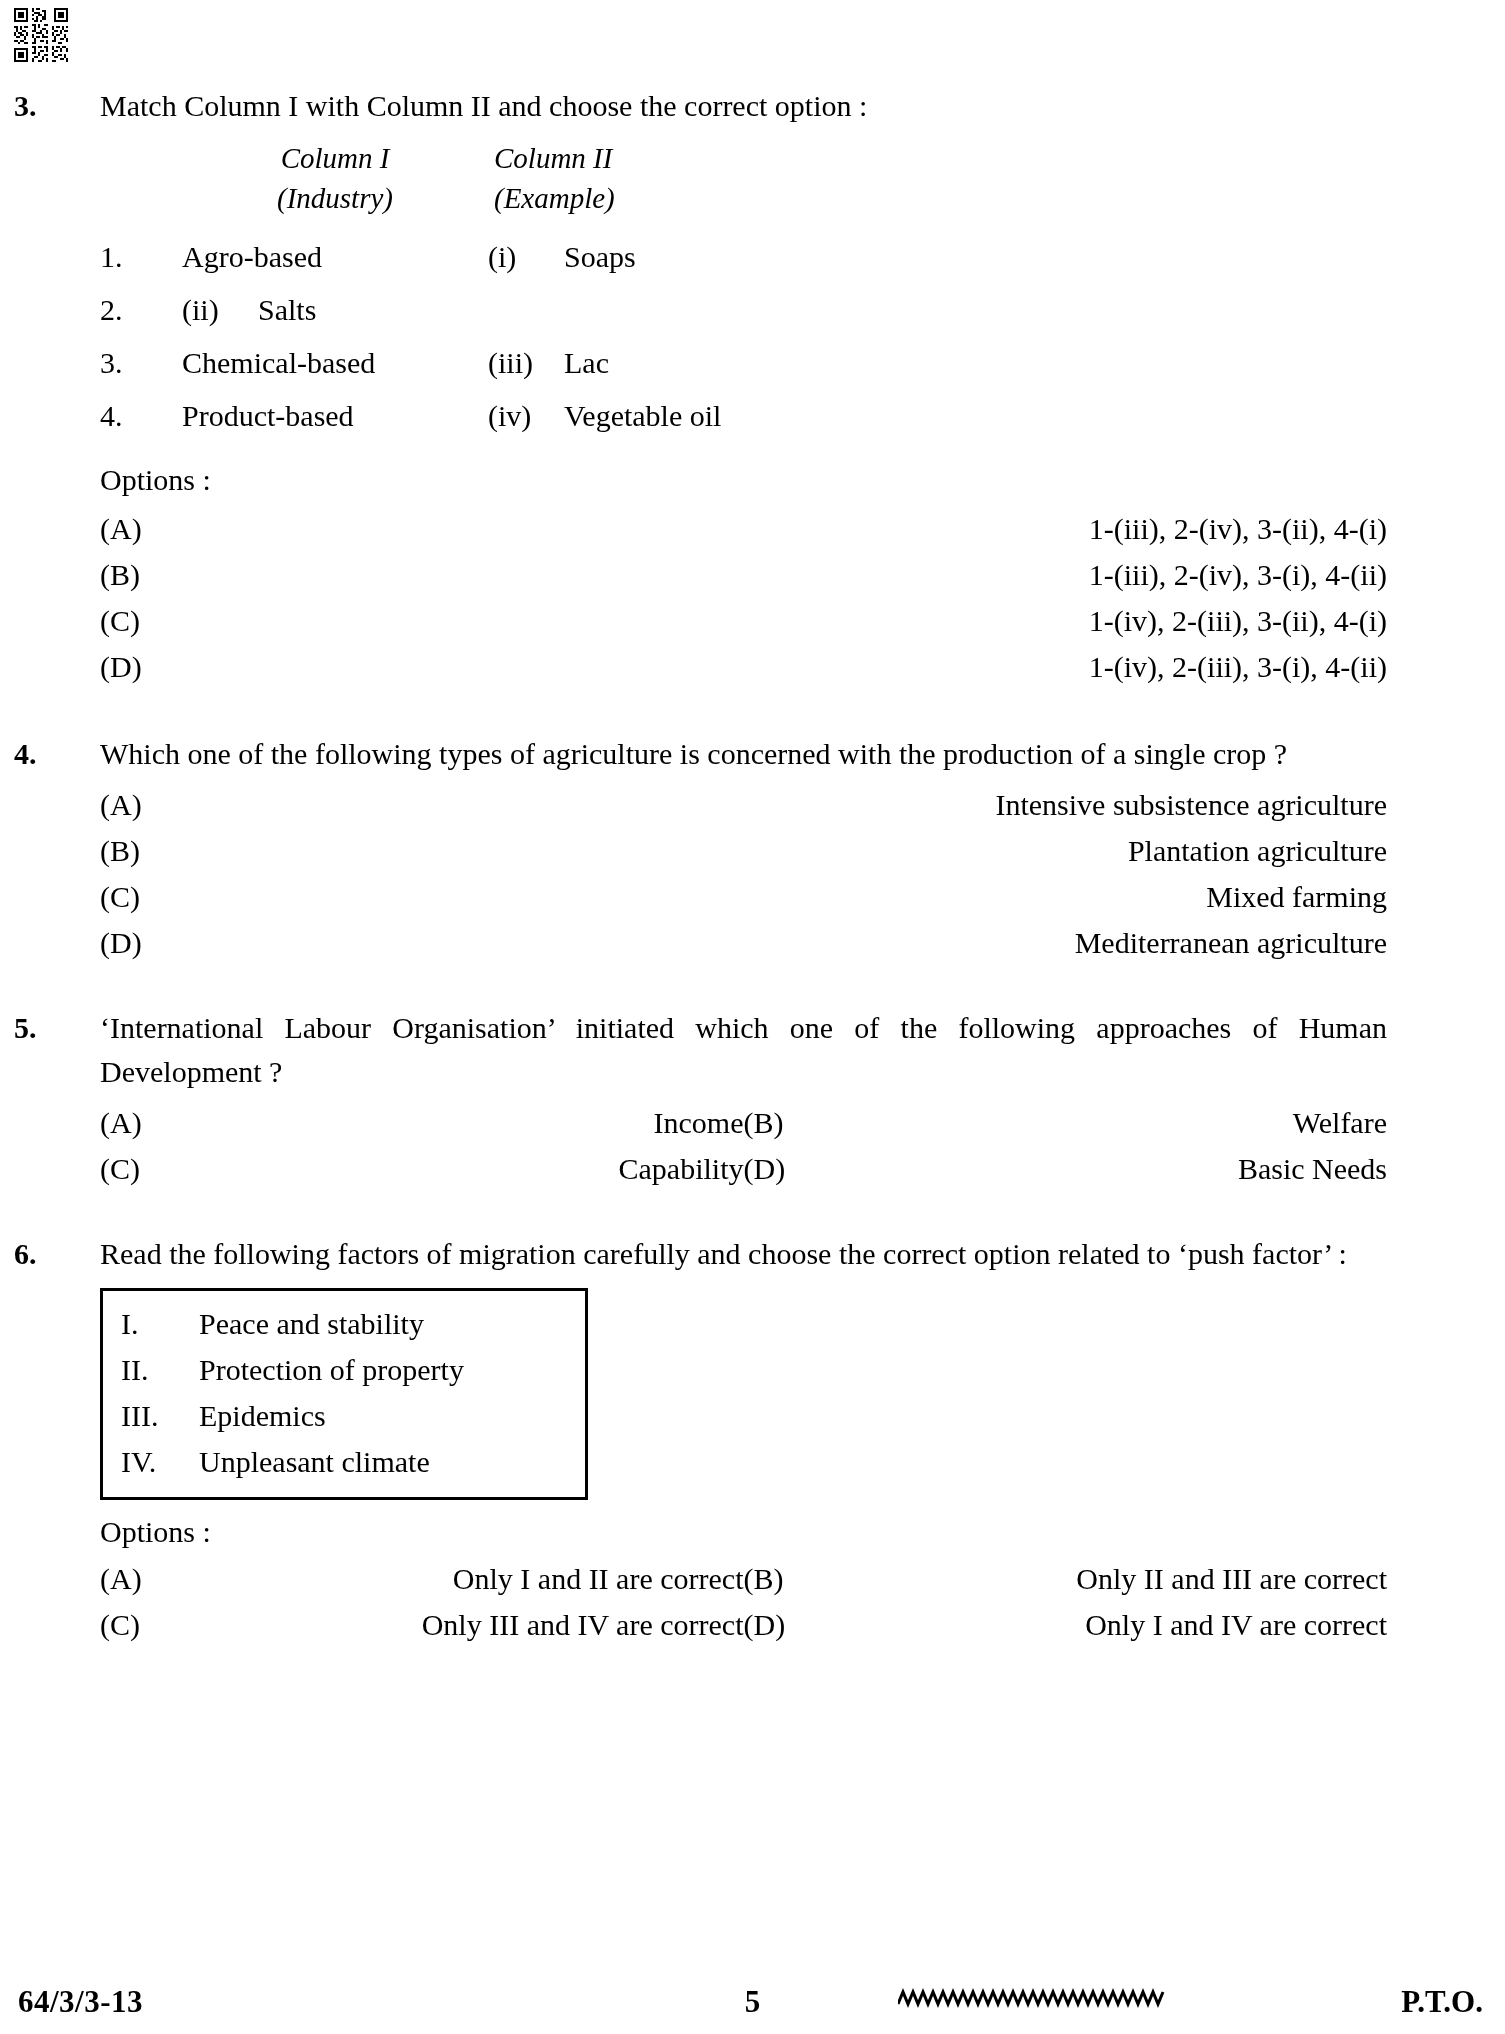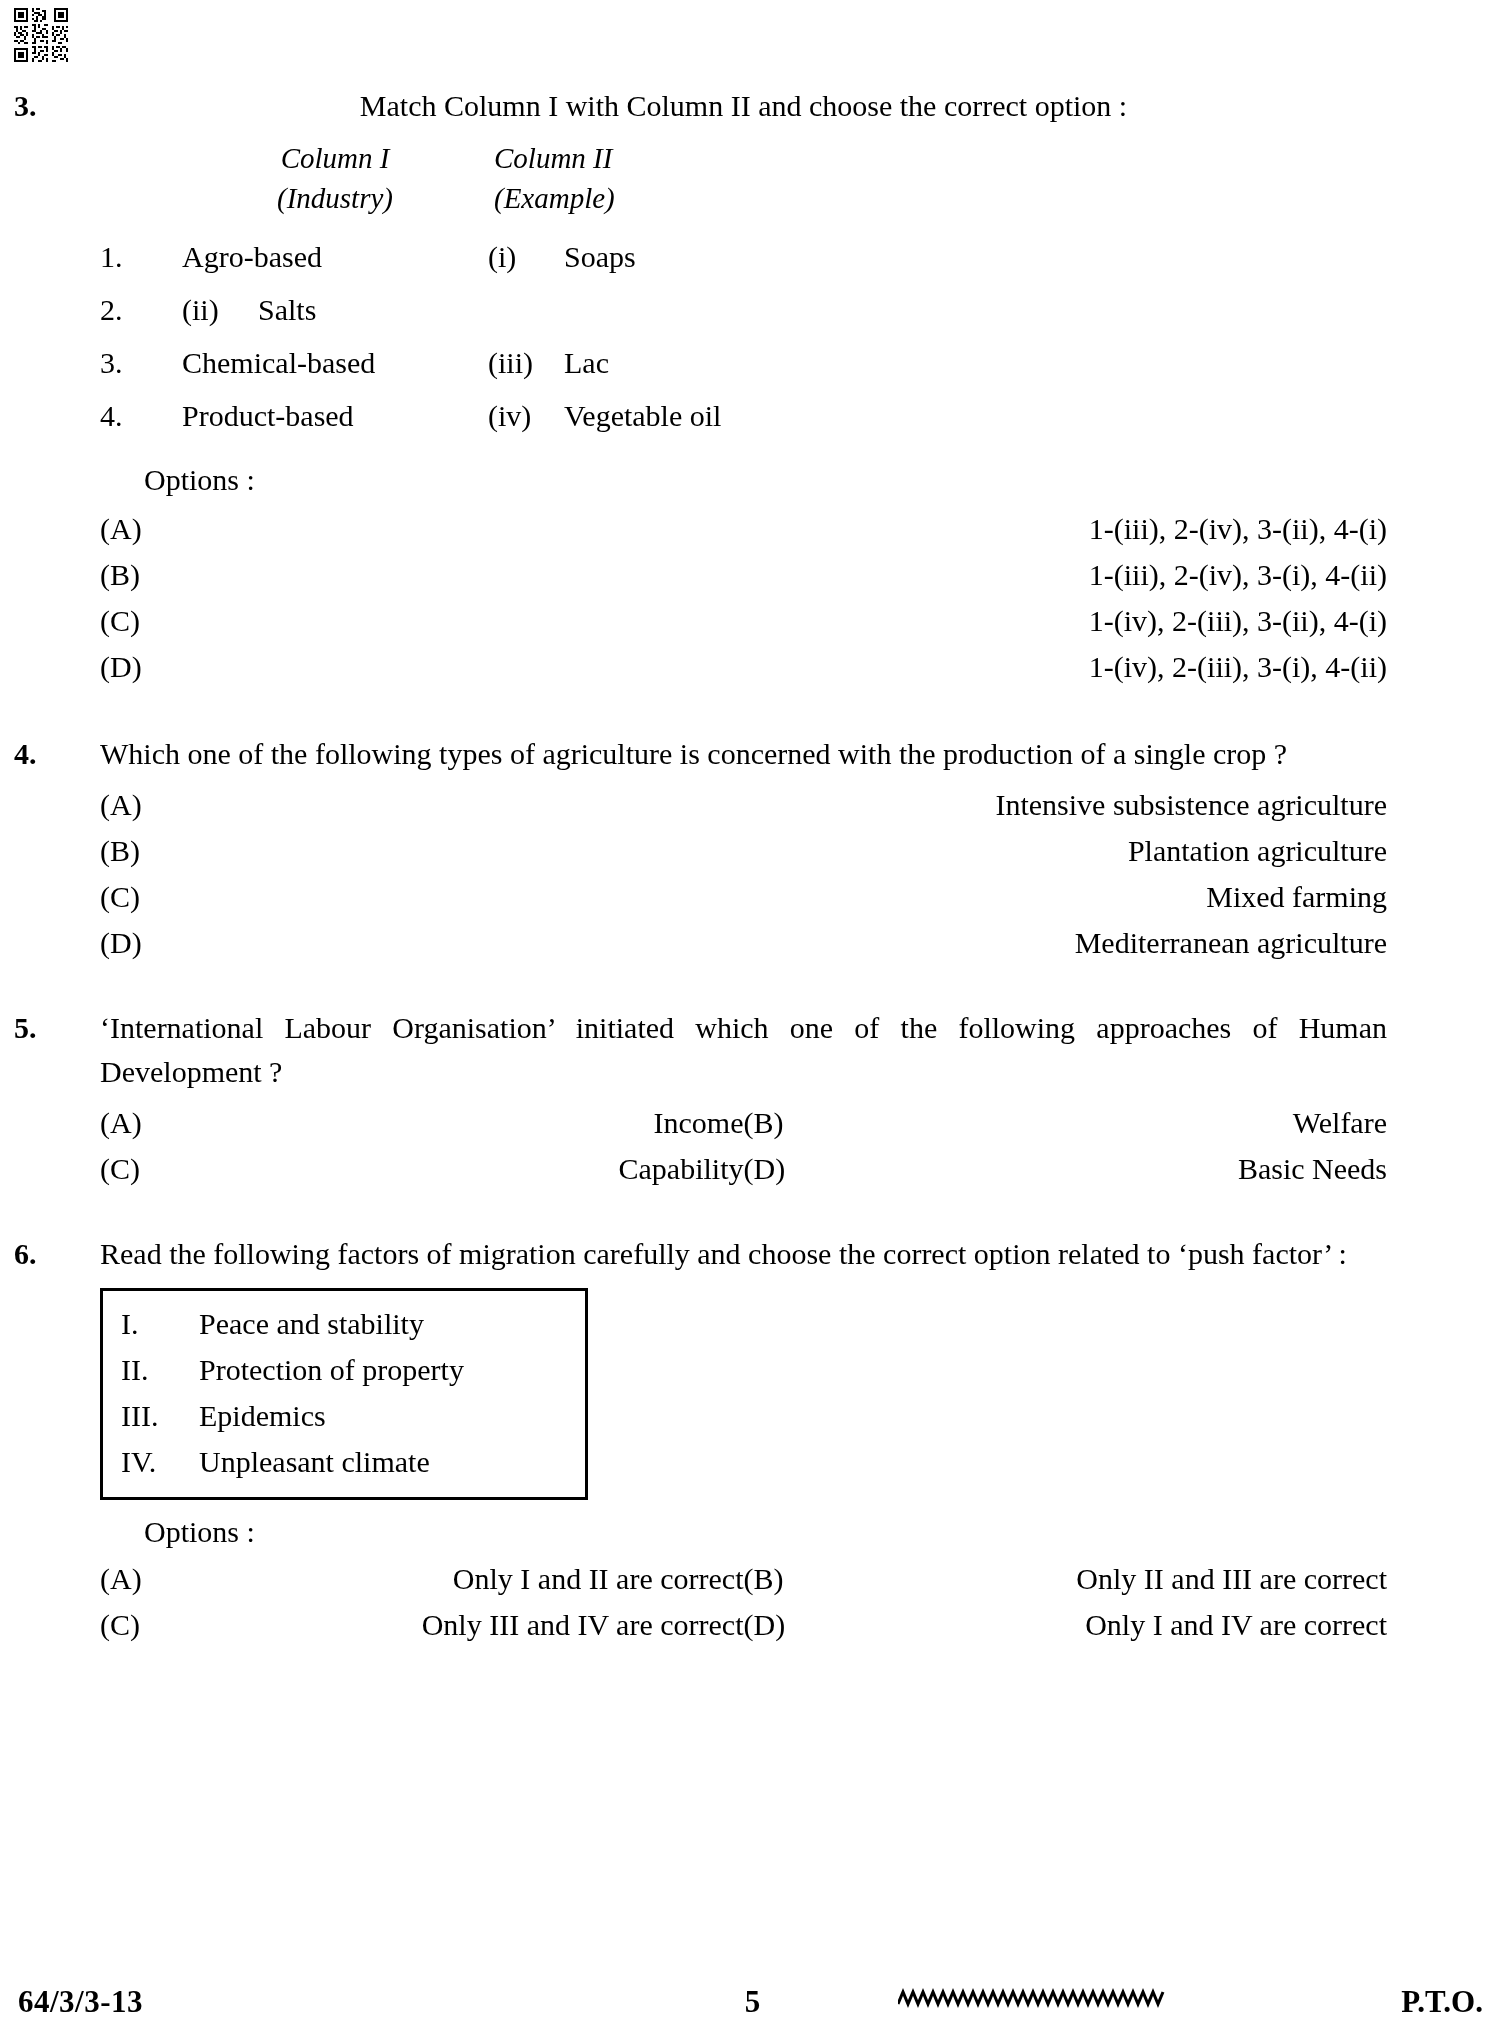--- a/index.html
+++ b/index.html
@@ -60,21 +60,21 @@
     flex: 1 1 auto;
     min-width: 0;
   }
   .stem {
     font-size: 30px;
     line-height: 44px;
     text-align: justify;
     text-justify: inter-word;
     margin: 0;
   }
-  .stem.nojust { text-align: center; }
+  .stem.nojust { text-align: left; }
 
   
   .match-block {
     margin-top: 10px;
   }
   .match-head {
     display: flex;
     font-style: italic;
     font-size: 29px;
     line-height: 40px;
@@ -93,21 +93,20 @@
   .mr-item { width: 306px; flex: 0 0 306px; }
   .mr-rom { width: 76px; flex: 0 0 76px; }
   .mr-ex { flex: 1 1 auto; }
 
   
   .options-label {
     font-size: 30px;
     line-height: 44px;
     padding-left: 0;
     margin-top: 16px;
-    margin-left: 44px;
   }
   .opt-list { margin-top: 4px; }
   .opt-row {
     display: flex;
     align-items: baseline;
     font-size: 30px;
     line-height: 46px;
   }
   .opt-key { width: 86px; flex: 0 0 86px; }
   .opt-text { flex: 1 1 auto; text-align: right; }

